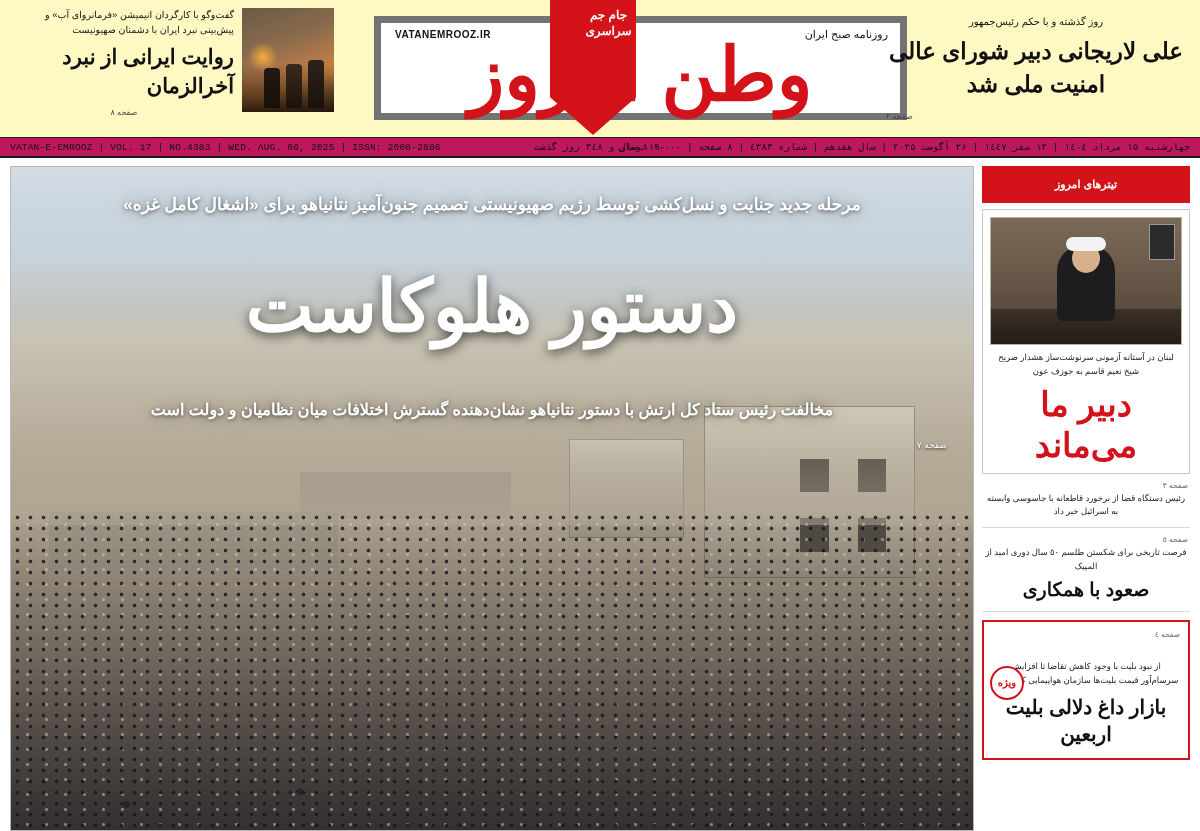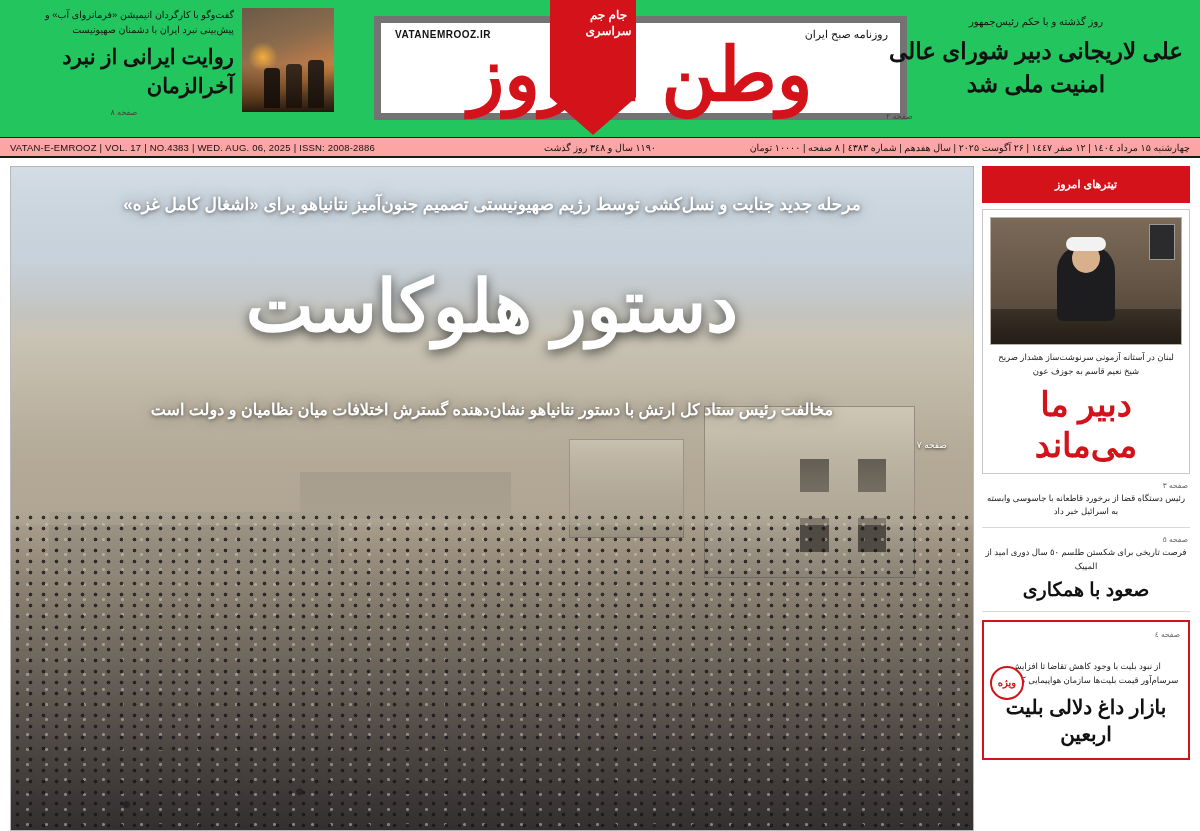--- a/index.html
+++ b/index.html
@@ -13,21 +13,21 @@
     width: 1200px; height: 831px;
     background: #fff;
     overflow: hidden;
   }
 
   
   .masthead {
     position: relative;
     height: 138px;
     width: 1200px;
-    background: #22c55e;
+    background: #fef9c3;
     border-bottom: 1px solid #1a1a1a;
   }
 
   
   .promo {
     position: absolute;
     left: 14px; top: 8px;
     width: 320px; height: 120px;
     display: flex;
     flex-direction: row;
@@ -165,24 +165,25 @@
     color: #444;
     margin-top: 10px;
     text-align: left;
   }
 
   
   .infobar {
     position: relative;
     height: 20px;
     border-bottom: 2px solid #1a1a1a;
-    background: #fca5a5;
+    background: #be185d;
     font-size: 9.5px;
     color: #111;
     line-height: 20px;
+    font-family: Liberation Mono, monospace;
   }
   .infobar .left {
     position: absolute; left: 10px; top: 0;
     direction: ltr;
     letter-spacing: .2px;
   }
   .infobar .center {
     position: absolute; left: 0; right: 0; top: 0;
     text-align: center;
     direction: rtl;

